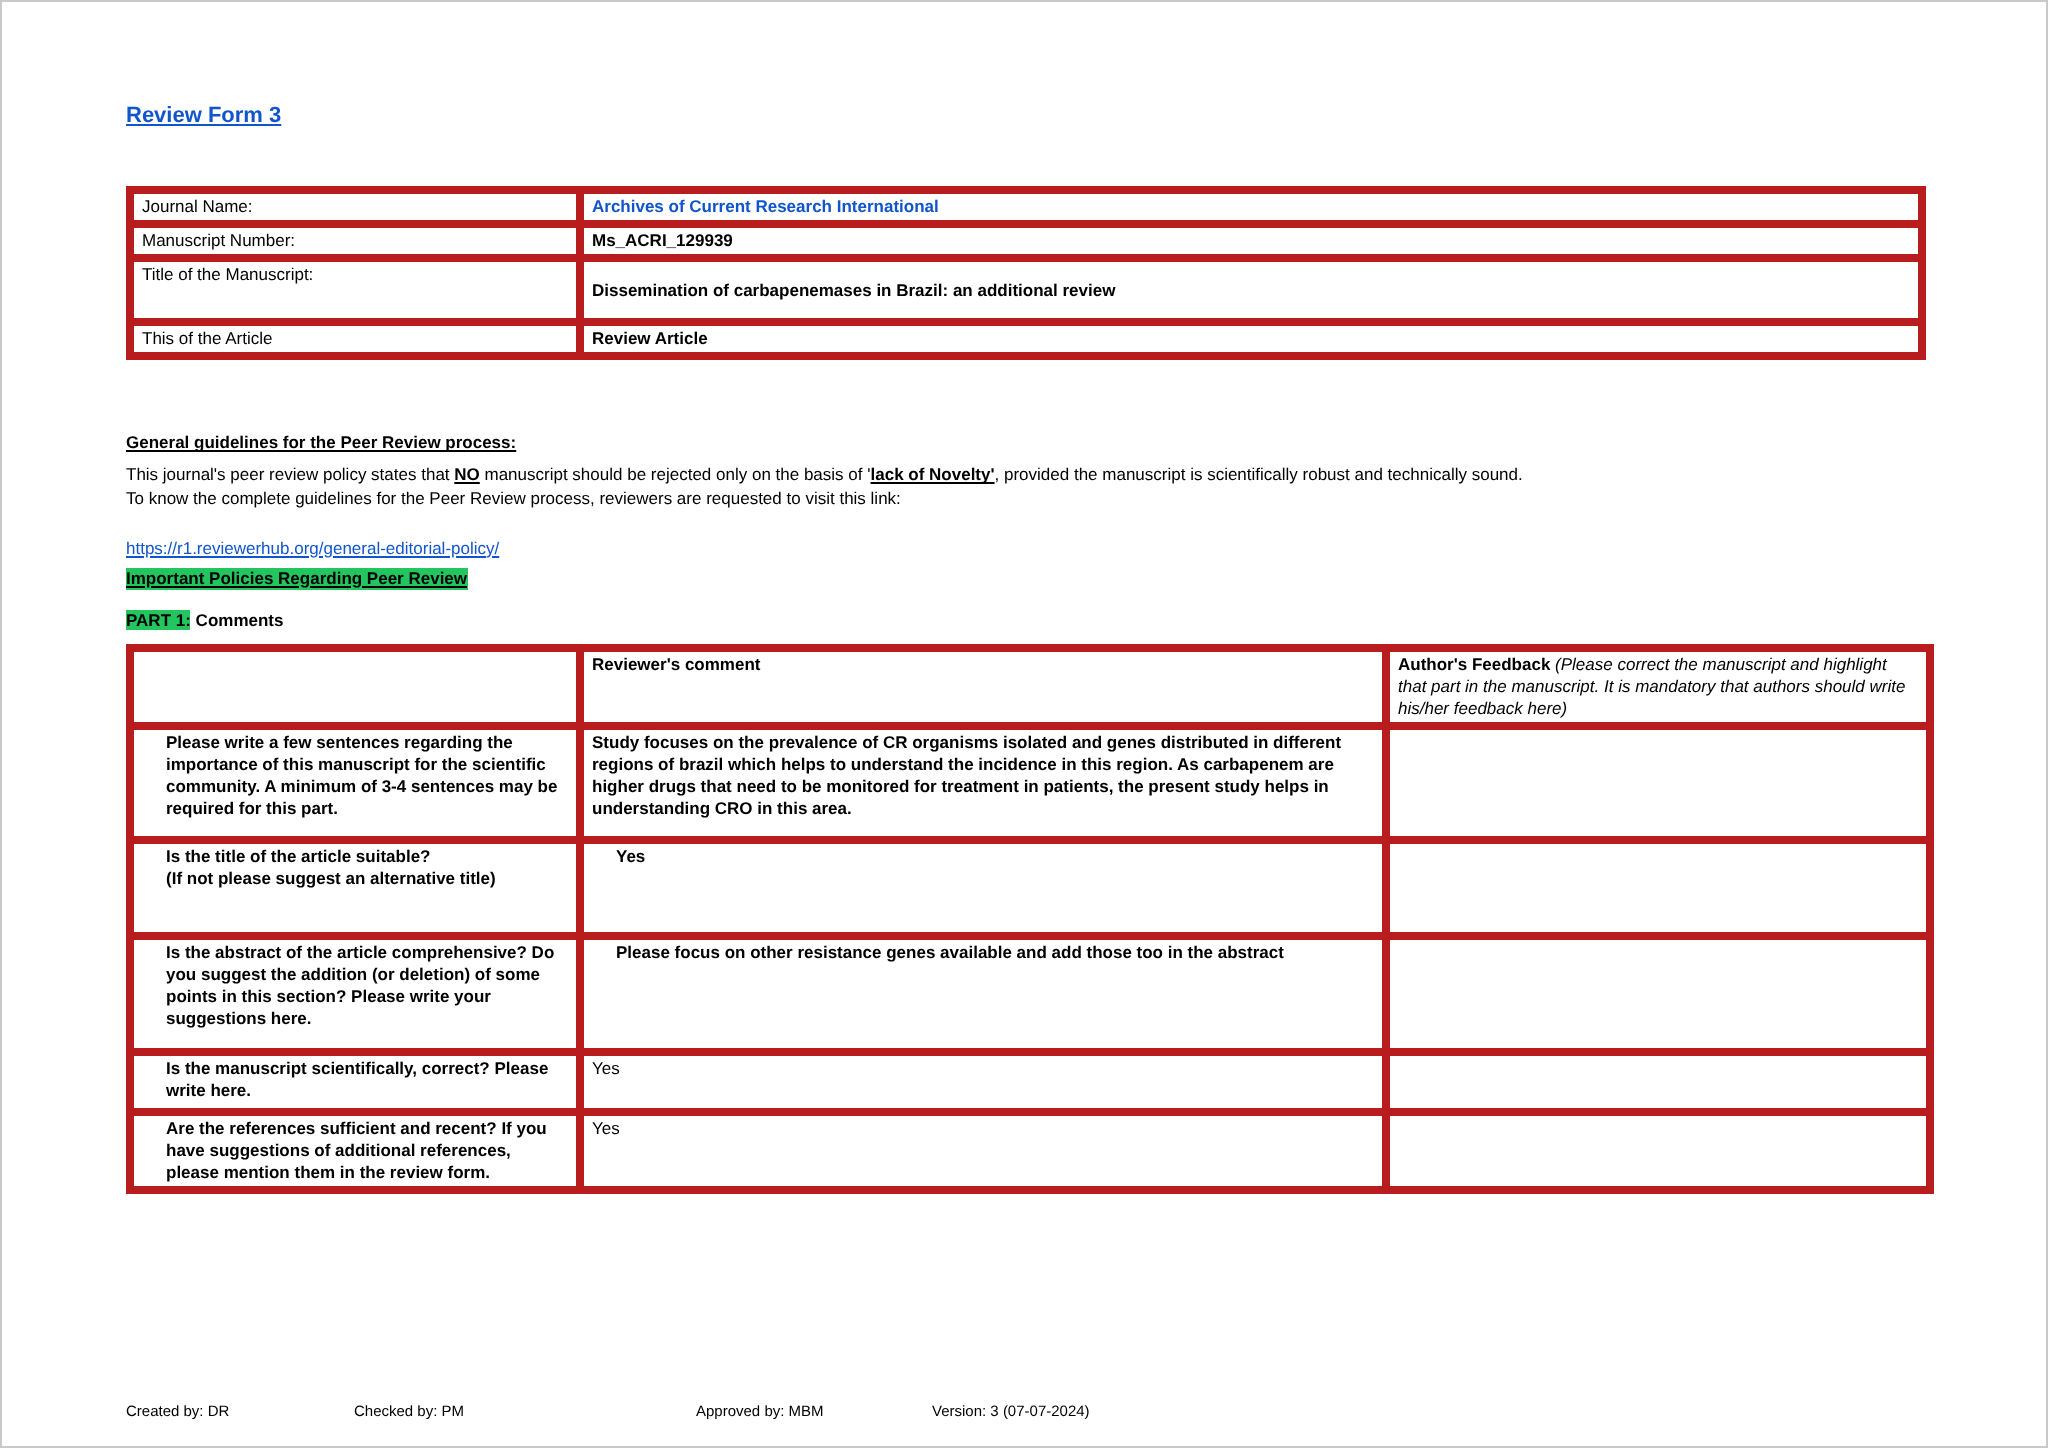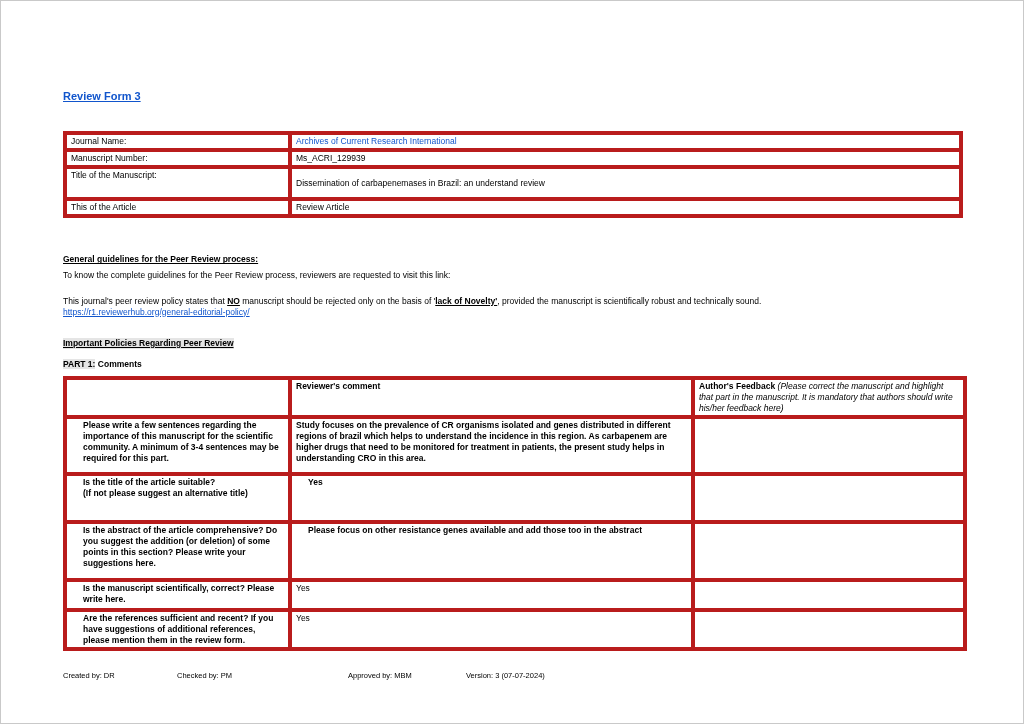--- a/index.html
+++ b/index.html
@@ -18,51 +18,50 @@
     border:1px solid #c9c9c9;
     padding:50px 62px 0 62px;
     overflow:hidden;
   }
   .doc-title {
     font-size:11px;
     font-weight:bold;
     color:#1155CC;
     text-decoration:underline;
     margin-bottom:28px;
-    margin-top:38px;
   }
   table { border-collapse:collapse; width:900px; table-layout:fixed; }
   td { border:4px solid #b91c1c; vertical-align:top; padding:1px 4px; }
 
   
   .info-table { margin-bottom:36px; }
   .info-table .c1 { width:225px; }
   .info-table .label-cell { }
-  .info-table .value-cell { font-weight:normal; }
+  .info-table .value-cell { font-weight:bold; }
   .blue { color:#1155CC; }
   .row-title td { height:32px; }
   .row-title .value-cell { vertical-align:middle; }
   .row-type td { height:16px; }
   .row-type .value-cell { vertical-align:middle; }
 
   .heading-ul {
     font-weight:bold;
     text-decoration:underline;
     margin-bottom:5px;
   }
   .body-text { margin-bottom:0; }
   .para { margin-bottom:14px; }
   .bold-ul { font-weight:bold; text-decoration:underline; }
   a.link, .link {
     color:#1155CC;
     text-decoration:underline;
     cursor:pointer;
   }
-  .link-line { margin-bottom:20px; }
-  .hl-yellow { background:#e5e5e5; }
+  .link-line { margin-bottom:4px; }
+  .hl-yellow { background:#22c55e; }
   .policies-heading {
     display:inline-block;
     font-weight:bold;
     text-decoration:underline;
     margin-bottom:10px;
   }
   .policy-line { }
   .policies-block { margin-bottom:9px; }
   .part-line { margin-bottom:6px; font-weight:bold; }
 
@@ -83,21 +82,21 @@
   .comment.bold { font-weight:bold; }
   .comment.indent { padding-left:16px; }
   .r1 td { height:57px; }
   .r2 td { height:48px; }
   .r3 td { height:58px; }
   .r4 td { height:30px; }
   .r5 td { height:34px; }
 
   .footer-item {
     position:absolute;
-    bottom:42px;
+    bottom:12px;
     font-size:7.5px;
   }
   .f1 { left:62px; }
   .f2 { left:176px; }
   .f3 { left:300px;margin-left:47px; }
   .f4 { left:465px; }
 </style>
 </head>
 <body>
 
@@ -114,35 +113,35 @@
         <tr>
       <td class="label-cell">Journal Name:</td>
       <td class="value-cell blue">Archives of Current Research International</td>
     </tr>
     <tr>
       <td class="label-cell">Manuscript Number:</td>
       <td class="value-cell">Ms_ACRI_129939</td>
     </tr>
     <tr class="row-title">
       <td class="label-cell">Title of the Manuscript:</td>
-      <td class="value-cell">Dissemination of carbapenemases in Brazil: an understand review</td>
+      <td class="value-cell">Dissemination of carbapenemases in Brazil: an additional review</td>
     </tr>
     <tr class="row-type">
       <td class="label-cell">This of the Article</td>
       <td class="value-cell">Review Article</td>
     </tr>
   </tbody>
     </table>
 
   <div class="heading-ul">General guidelines for the Peer Review process:</div>
 
-  <div class="body-text para">To know the complete guidelines for the Peer Review process, reviewers are requested to visit this link:</div>
   <div class="body-text">
     <span>This journal's peer review policy states that </span><span class="bold-ul">NO</span><span> manuscript should be rejected only on the basis of '</span><span class="bold-ul">lack of Novelty'</span><span>, provided the manuscript is scientifically robust and technically sound.</span>
   </div>
+  <div class="body-text para">To know the complete guidelines for the Peer Review process, reviewers are requested to visit this link:</div>
 
   <div class="link-line">
     <a class="link">https://r1.reviewerhub.org/general-editorial-policy/</a>
   </div>
 
   <div>
     <span class="policies-heading hl-yellow">Important Policies Regarding Peer Review</span>
   </div>
 
 

